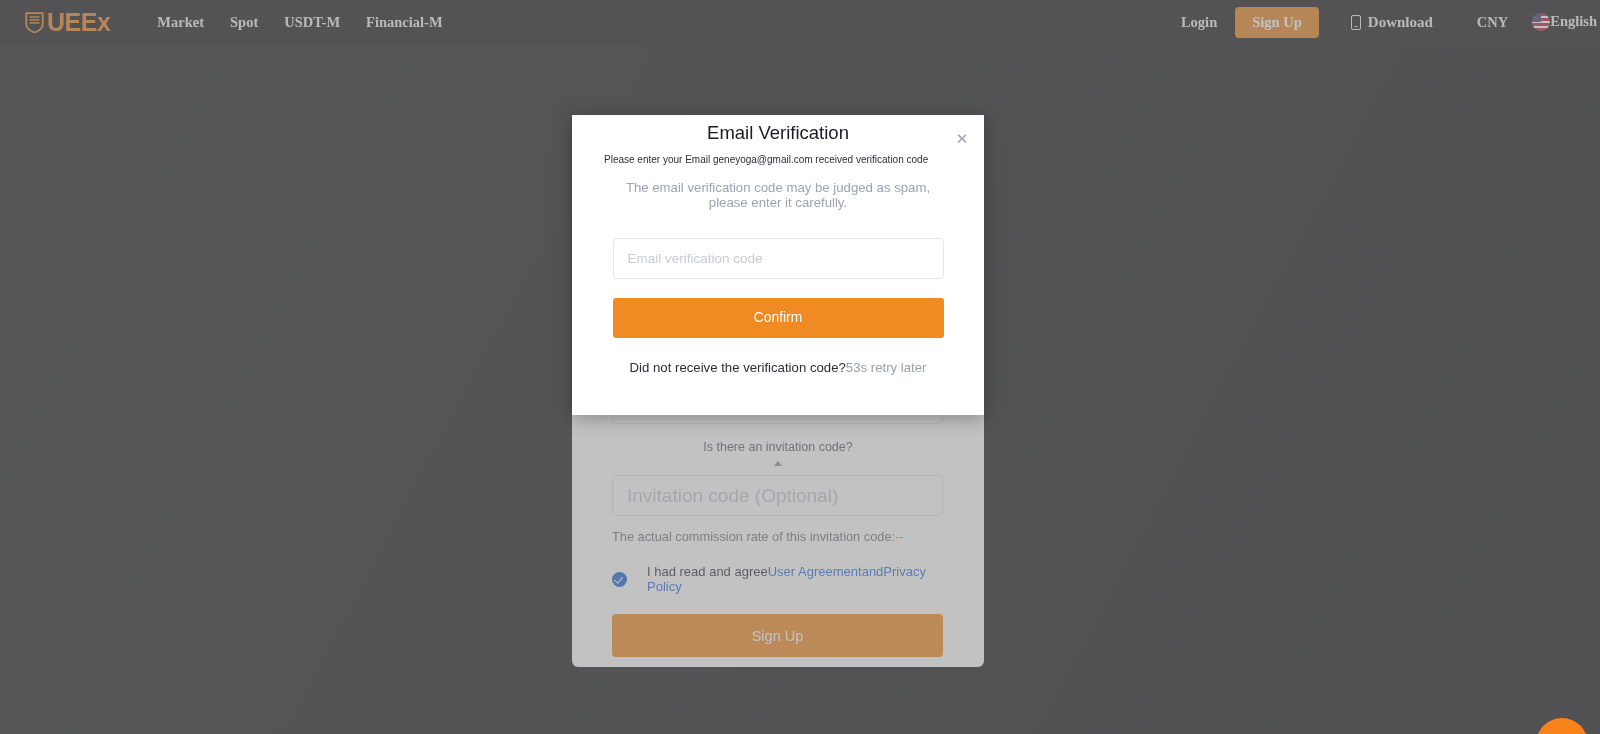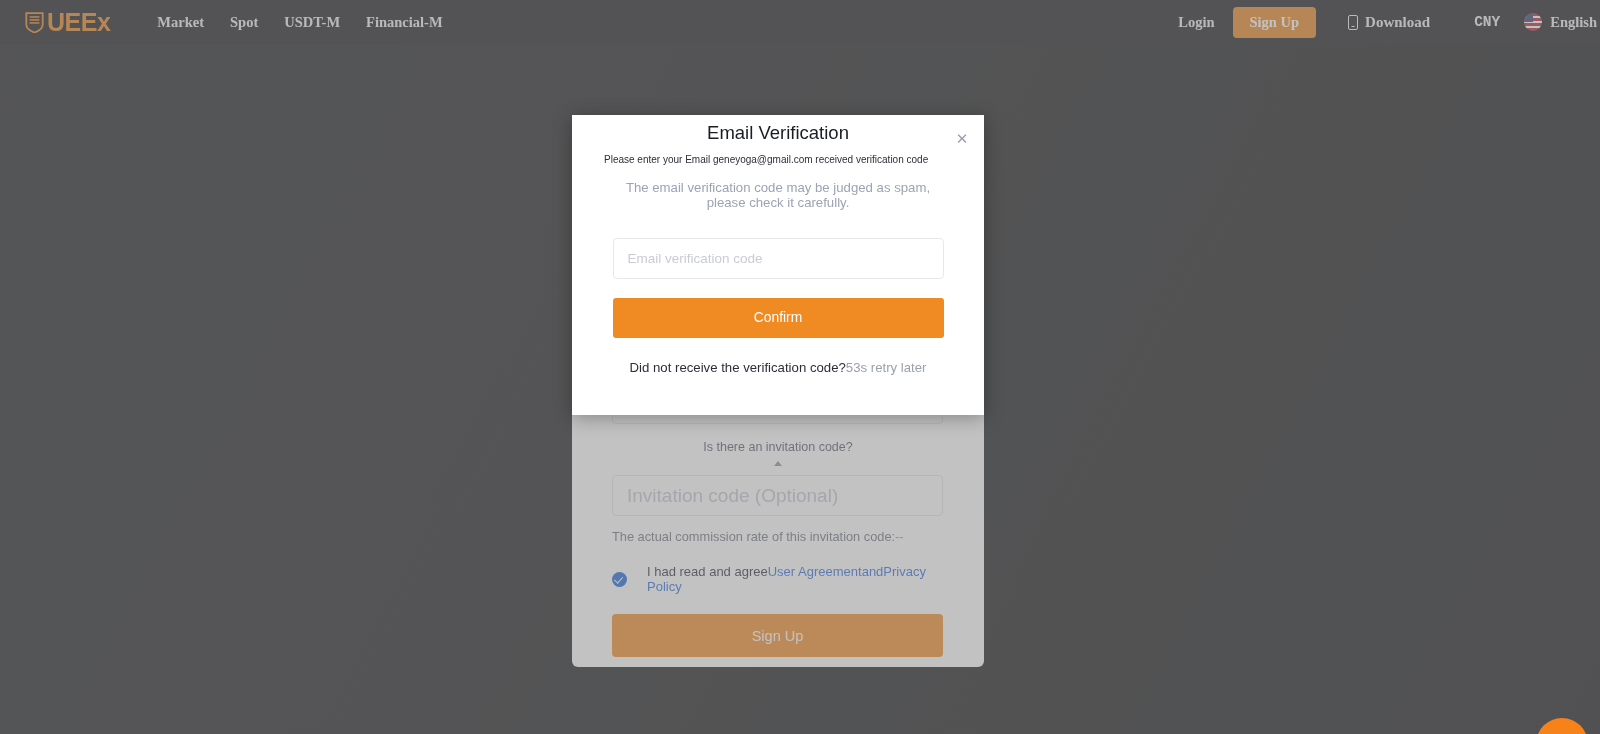--- a/index.html
+++ b/index.html
@@ -100,27 +100,27 @@
   }
   .phone-icon::after {
     content: "";
     position: absolute; left: 50%; bottom: 1.5px;
     transform: translateX(-50%);
     width: 3px; height: 1.2px;
     background: #ececec;
   }
   .hdr-cny {
     margin-left: 44px;
-    font-family: Liberation Mono, monospace;
+    font-family: Liberation Serif, serif;
     font-size: 14.5px; font-weight: 700;
     color: #ececec;
     cursor: pointer;
   }
   .hdr-lang {
-    display: flex; align-items: center; gap: 8px;
+    display: flex; align-items: flex-start; 
     margin-left: 24px;
     cursor: pointer;
   }
   .flag {
     width: 18px; height: 18px; border-radius: 50%;
     background:
       linear-gradient(#b22234 0 14%, #ffffff 14% 28%, #b22234 28% 42%, #ffffff 42% 56%, #b22234 56% 70%, #ffffff 70% 84%, #b22234 84% 100%);
     position: relative; overflow: hidden;
     flex: none;
   }
@@ -376,21 +376,21 @@
     </div>
   </div>
 
   <div id="overlay"></div>
 
   <div id="modal">
     <span class="modal-close">✕</span>
 
     <div class="modal-title">Email Verification</div>
     <div class="modal-sub">Please enter your Email geneyoga@gmail.com received verification code</div>
-    <div class="modal-warn">The email verification code may be judged as spam, please check it carefully.</div>
+    <div class="modal-warn">The email verification code may be judged as spam, please enter it carefully.</div>
 
     <div class="code-input">
       <span>Email verification code</span>
     </div>
 
     <button class="btn-confirm">Confirm</button>
 
     <div class="retry-row">
       <span>Did not receive the verification code?</span><span class="retry-timer">53s retry later</span>
     </div>

